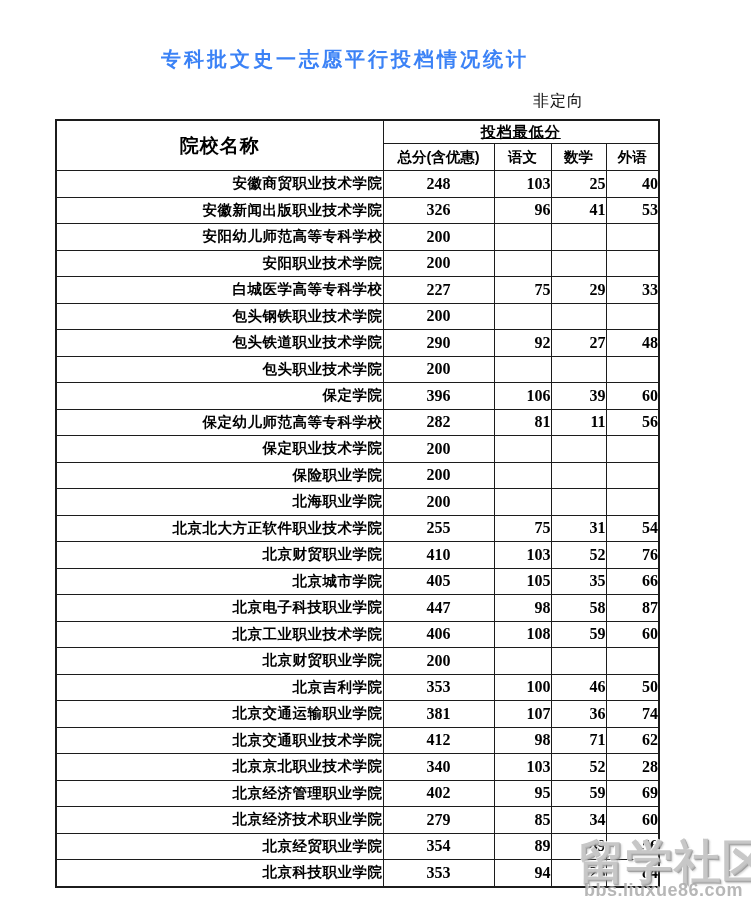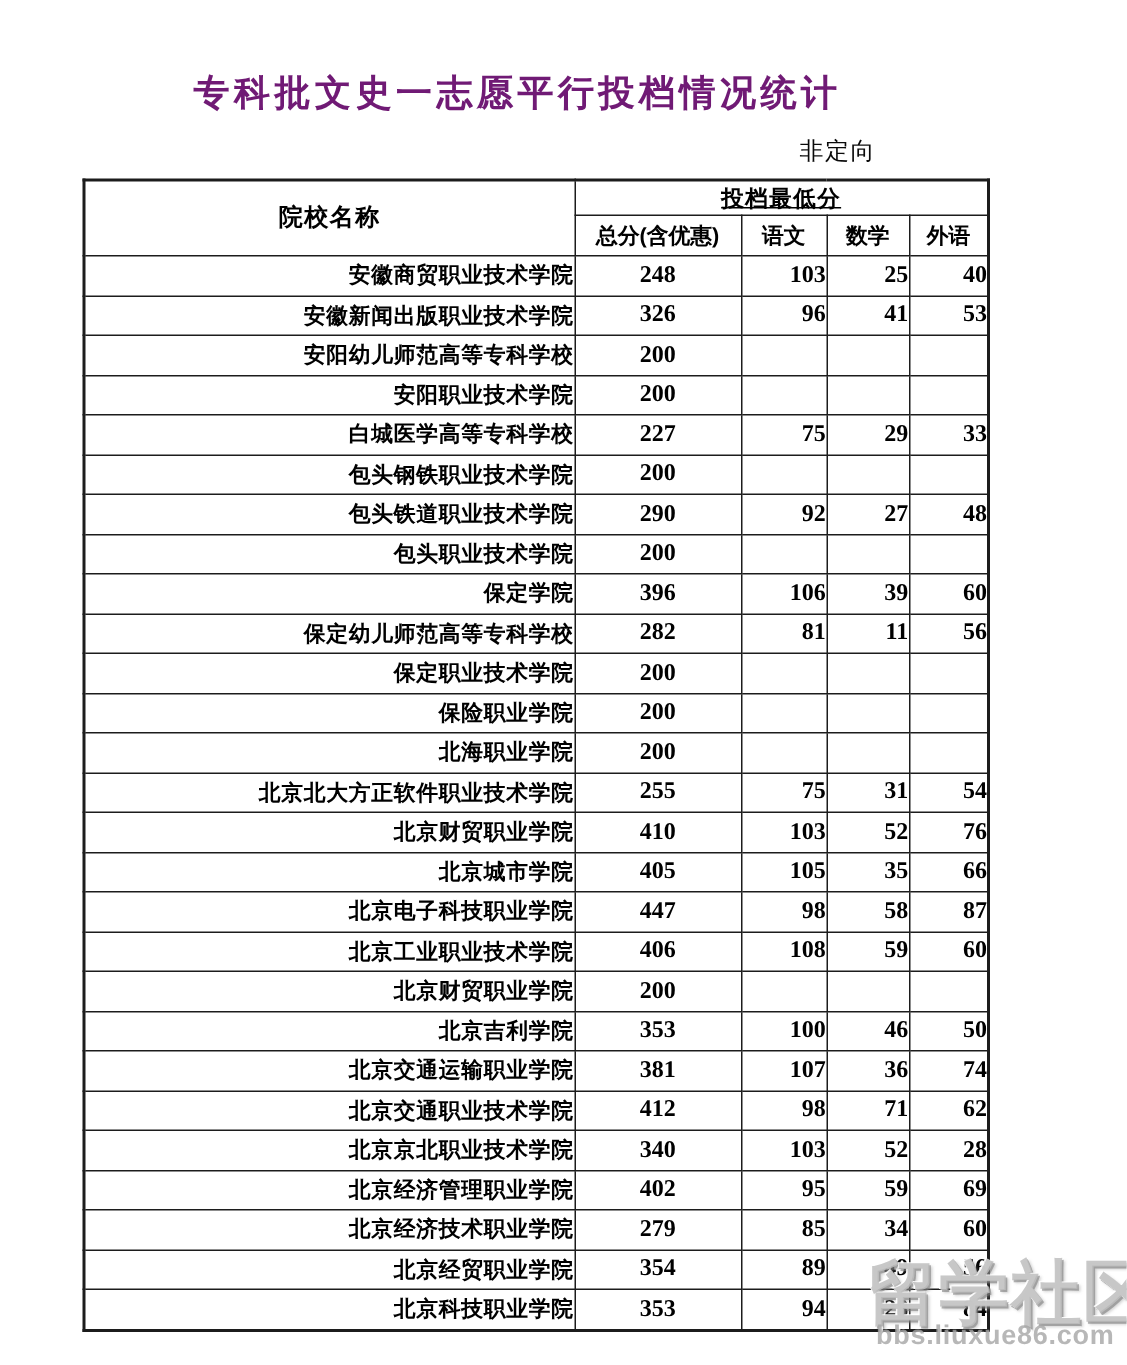--- a/index.html
+++ b/index.html
@@ -18,23 +18,23 @@
 
   
   .doc-title {
     position: absolute;
     top: 46px;
     left: 0;
     width: 690px;
     text-align: center;
     font-family: Liberation Mono, monospace;
     font-weight: bold;
-    font-size: 24px;
+    font-size: 20px;
     letter-spacing: 3px;
-    color: #701a75;
+    color: #3b82f6;
   }
 
   
   .doc-subtitle {
     position: absolute;
     top: 91px;
     left: 533px;
     font-weight: normal;
     font-size: 16px;
     letter-spacing: 1px;
@@ -53,21 +53,21 @@
   }
   table.score-table th,
   table.score-table td {
     border: 1.5px solid #1c1c1c;
     padding: 0;
     overflow: hidden;
     white-space: nowrap;
   }
 
   th.h-college {
-    font-size: 16px;
+    font-size: 19px;
     font-weight: bold;
     text-align: center;
     vertical-align: middle;
     letter-spacing: 1px;
   }
   th.h-group {
     height: 22px;
     font-size: 15px;
     font-weight: bold;
     text-align: center;

